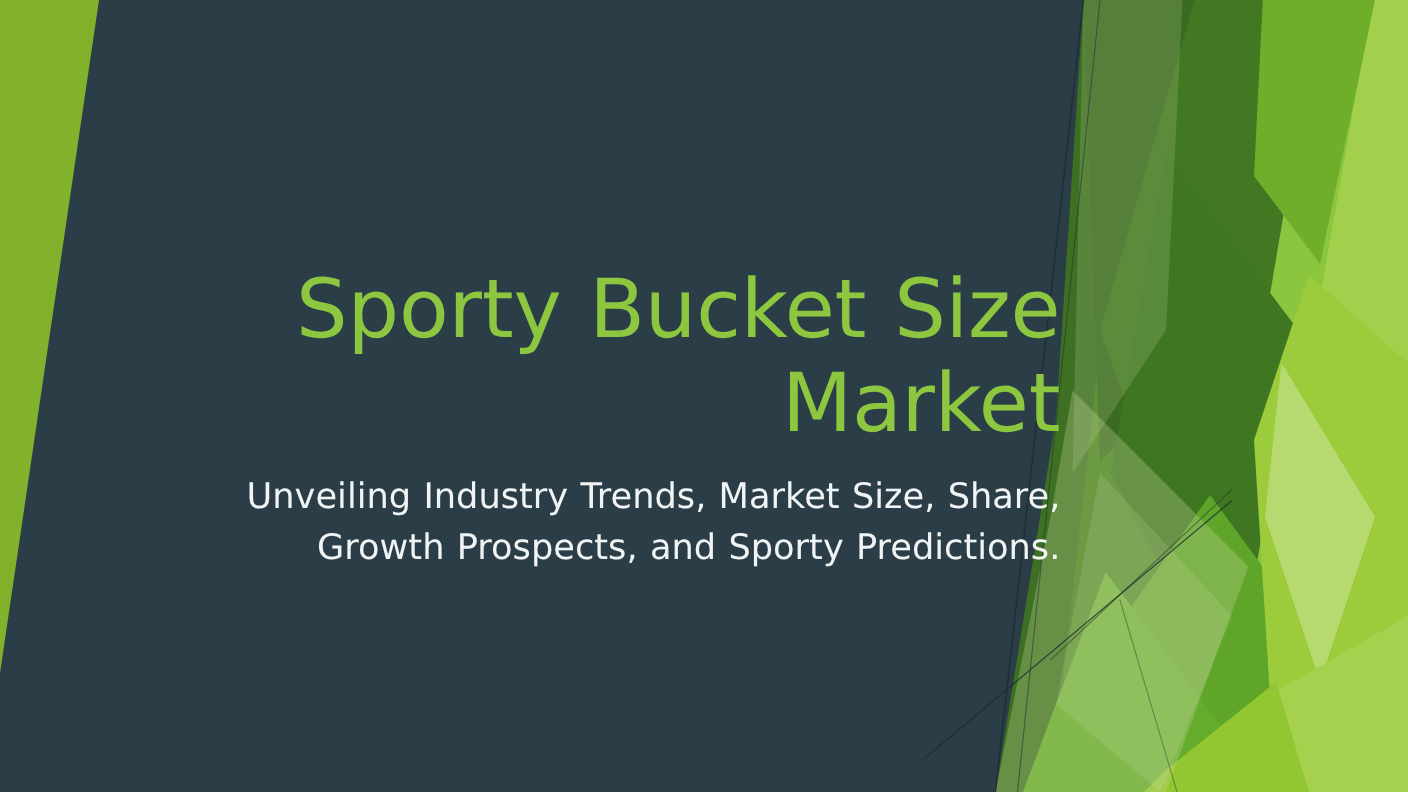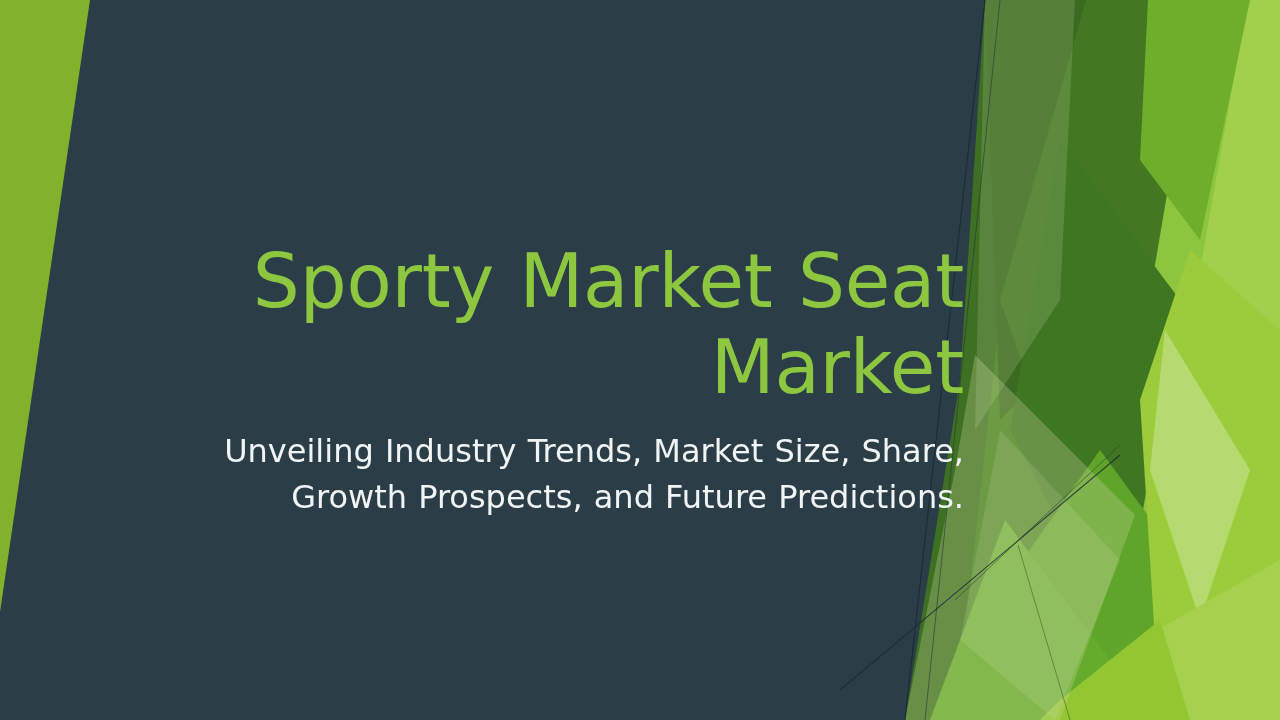--- a/index.html
+++ b/index.html
@@ -110,17 +110,17 @@
 
       <line x1="985" y1="0" x2="905" y2="720" stroke="#1B2A33" stroke-width="1.2" opacity="0.85"></line>
       <line x1="1000" y1="0" x2="925" y2="720" stroke="#21303A" stroke-width="1" opacity="0.55"></line>
       <line x1="840" y1="690" x2="1120" y2="455" stroke="#1B2A33" stroke-width="1.1" opacity="0.8"></line>
       <line x1="955" y1="600" x2="1120" y2="445" stroke="#2C3A24" stroke-width="1" opacity="0.55"></line>
       <line x1="1018" y1="545" x2="1070" y2="720" stroke="#2F4026" stroke-width="1" opacity="0.45"></line>
     </g>
   </svg>
 
   <div id="text-block">
-    <h1 id="slide-title">Sporty Market Seat Market</h1>
-    <p id="slide-subtitle">Unveiling Industry Trends, Market Size, Share, Growth Prospects, and Future Predictions.</p>
+    <h1 id="slide-title">Sporty Bucket Size Market</h1>
+    <p id="slide-subtitle">Unveiling Industry Trends, Market Size, Share, Growth Prospects, and Sporty Predictions.</p>
   </div>
 
 </div>
 
 </body></html>

